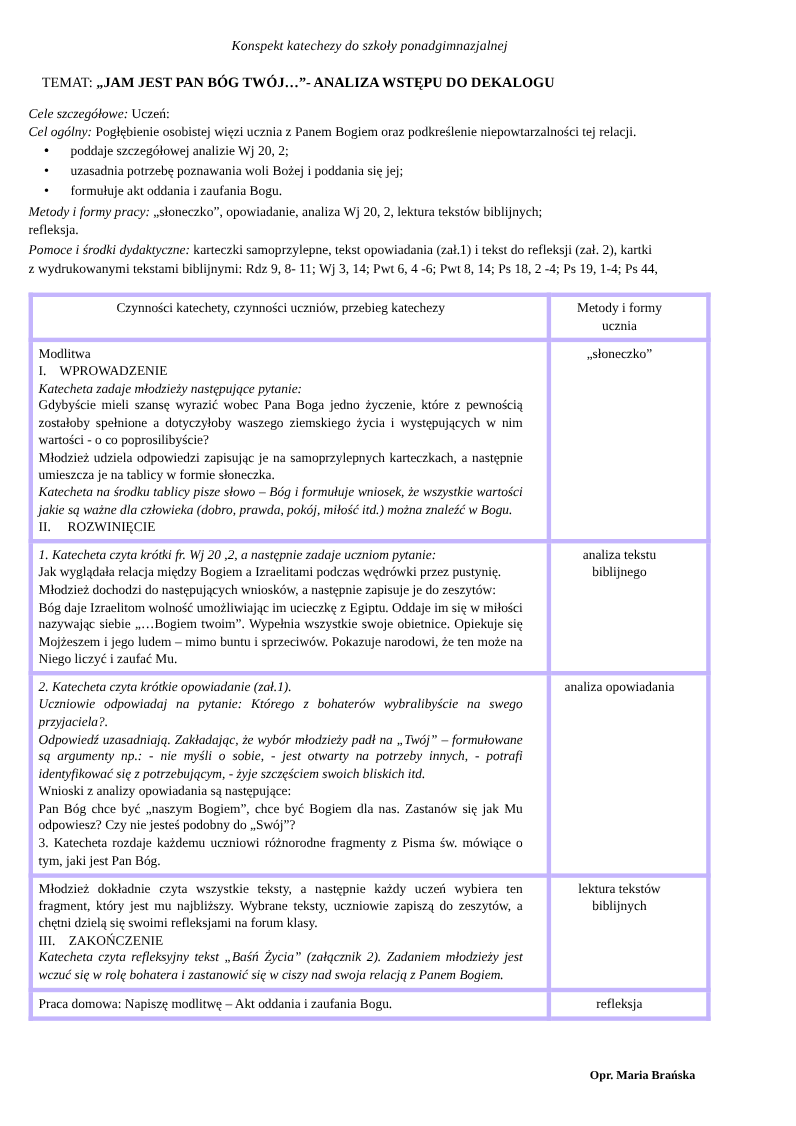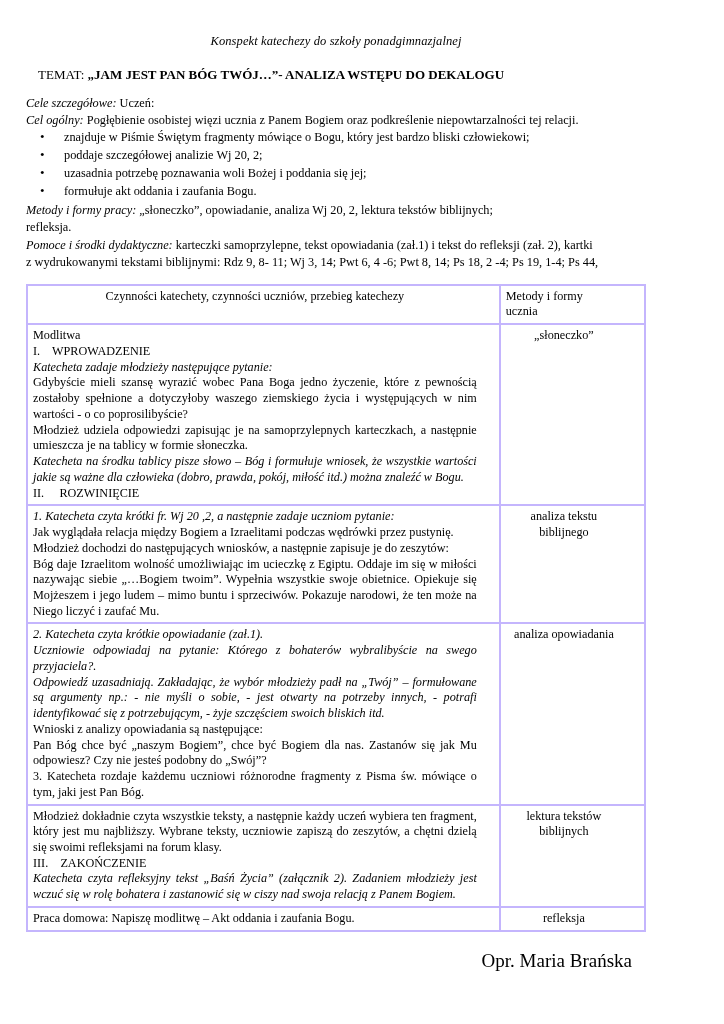--- a/index.html
+++ b/index.html
@@ -64,34 +64,34 @@
     top: -1px;
     font-size: 13px;
   }
   table.main {
     width: 100%;
     border-collapse: collapse;
     margin-top: 14px;
     table-layout: fixed;
   }
   table.main td, table.main th {
-    border: 2px solid #c4b5fd;
+    border: 4px solid #c4b5fd;
     vertical-align: top;
     padding: 3px 22px 3px 5px;
     font-size: 12.2px;
     line-height: 1.29;
     font-weight: normal;
   }
   th.col-head-left {
     text-align: center;
     padding-top: 10px;
     padding-bottom: 10px;
   }
   th.col-head-right {
-    text-align: left;
+    text-align: center;
     padding-top: 10px;
     padding-bottom: 10px;
   }
   col.c1 { width: 76.5%; }
   col.c2 { width: 23.5%; }
   .cell-left p {
     margin: 0;
   }
   .p-plain { }
   .p-ital { font-style: italic; }
@@ -99,22 +99,23 @@
   .rom-head {
     white-space: pre;
   }
   .method-cell {
     text-align: center;
   }
   .method-cell p { margin: 0; }
   .signature {
     position: absolute;
     right: 40px;
-    bottom: 52px;
-    font-size: 19px;
+    bottom: 40px;
+    font-size: 11px;
+    font-weight: bold;
   }
 </style>
 </head>
 <body>
 
 <div class="page">
 
   <div class="doc-title">Konspekt katechezy do  szkoły ponadgimnazjalnej</div>
 
   <p class="topic">
@@ -126,21 +127,21 @@
 
     <p class="meta-line">
       <span class="lbl-i">Cele szczegółowe:</span><span> Uczeń:</span>
     </p>
 
     <p class="meta-line">
       <span class="lbl-i">Cel ogólny:</span><span> Pogłębienie osobistej więzi ucznia z Panem Bogiem oraz  podkreślenie niepowtarzalności tej relacji.</span>
     </p>
 
     <ul class="aims">
-      <li><span class="bullet">•</span><span>znajduje w Piśmie Świętym fragmenty mówiące o Bogu, który jest bardzo bliski człowiekowi;</span></li>
+      <li><span class="bullet">•</span></li>
       <li><span class="bullet">•</span><span>poddaje szczegółowej analizie Wj 20, 2;</span></li>
       <li><span class="bullet">•</span><span>uzasadnia potrzebę poznawania woli Bożej i poddania się jej;</span></li>
       <li><span class="bullet">•</span><span>formułuje akt oddania i zaufania Bogu.</span></li>
     </ul>
 
     <p class="meta-line">
       <span class="lbl-i">Metody i formy pracy:</span><span>  „słoneczko”,  opowiadanie, analiza Wj 20, 2, lektura tekstów biblijnych;</span>
     </p>
     <p class="meta-line">refleksja.</p>
 

